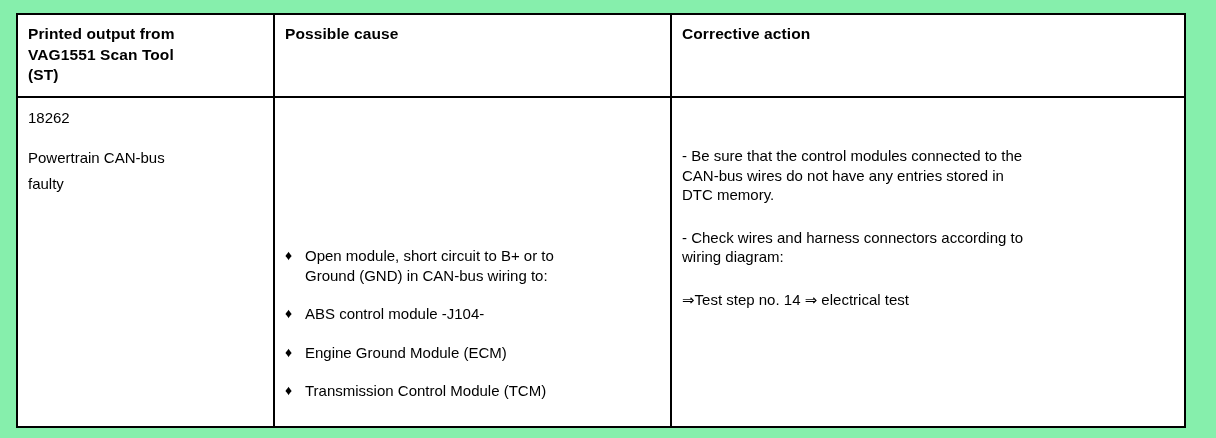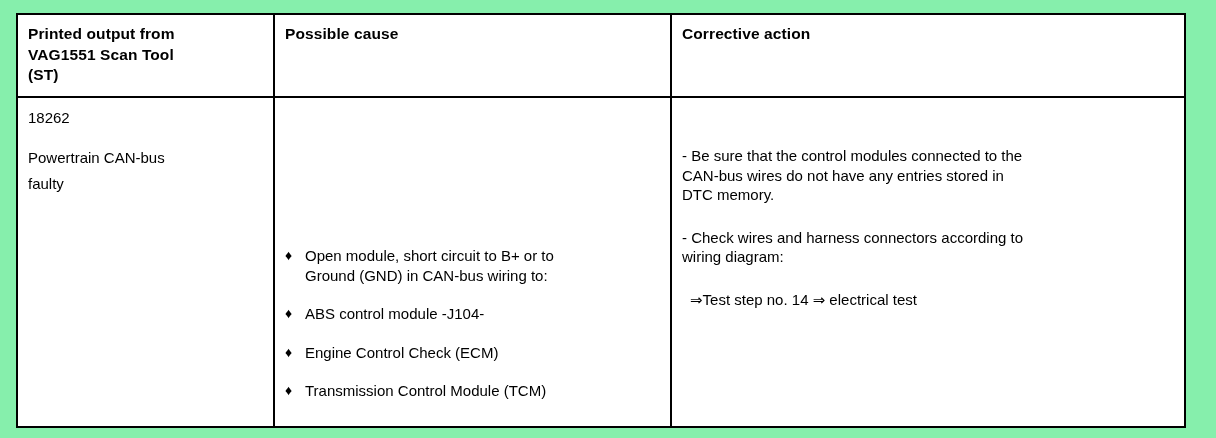--- a/index.html
+++ b/index.html
@@ -123,21 +123,21 @@
   }
   .action-para {
     font-size: 15px;
     line-height: 19.5px;
     white-space: pre-line;
     margin: 0 0 23px 0;
   }
   .action-ref {
     font-size: 15px;
     line-height: 19.5px;
-    margin: 8px;
+    margin: 0;
     white-space: pre-line;
   }
 </style>
 </head>
 <body>
 
 <div id="page">
 
   <table class="fault-table">
     <tbody>
@@ -182,21 +182,21 @@
 Ground (GND) in CAN-bus wiring to:</span>
               </div>
 
               <div class="bullet-item">
                 <span class="bullet-mark">♦</span>
                 <span class="bullet-text">ABS control module -J104-</span>
               </div>
 
               <div class="bullet-item">
                 <span class="bullet-mark">♦</span>
-                <span class="bullet-text">Engine Control Check (ECM)</span>
+                <span class="bullet-text">Engine Ground Module (ECM)</span>
               </div>
 
               <div class="bullet-item">
                 <span class="bullet-mark">♦</span>
                 <span class="bullet-text">Transmission Control Module (TCM)</span>
               </div>
 
             </div>
           </div>
         </td>

